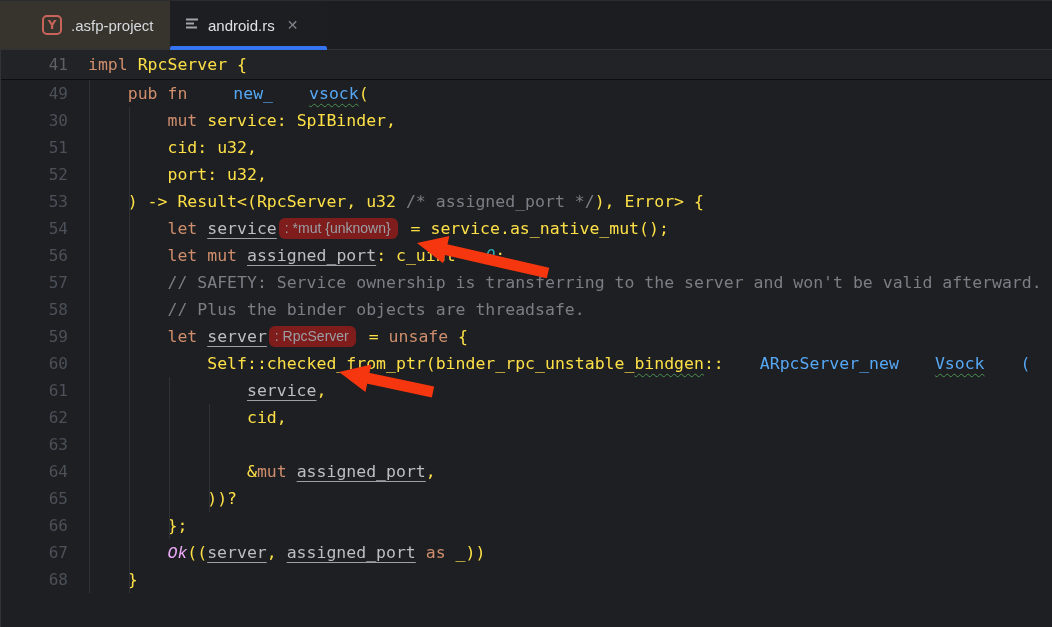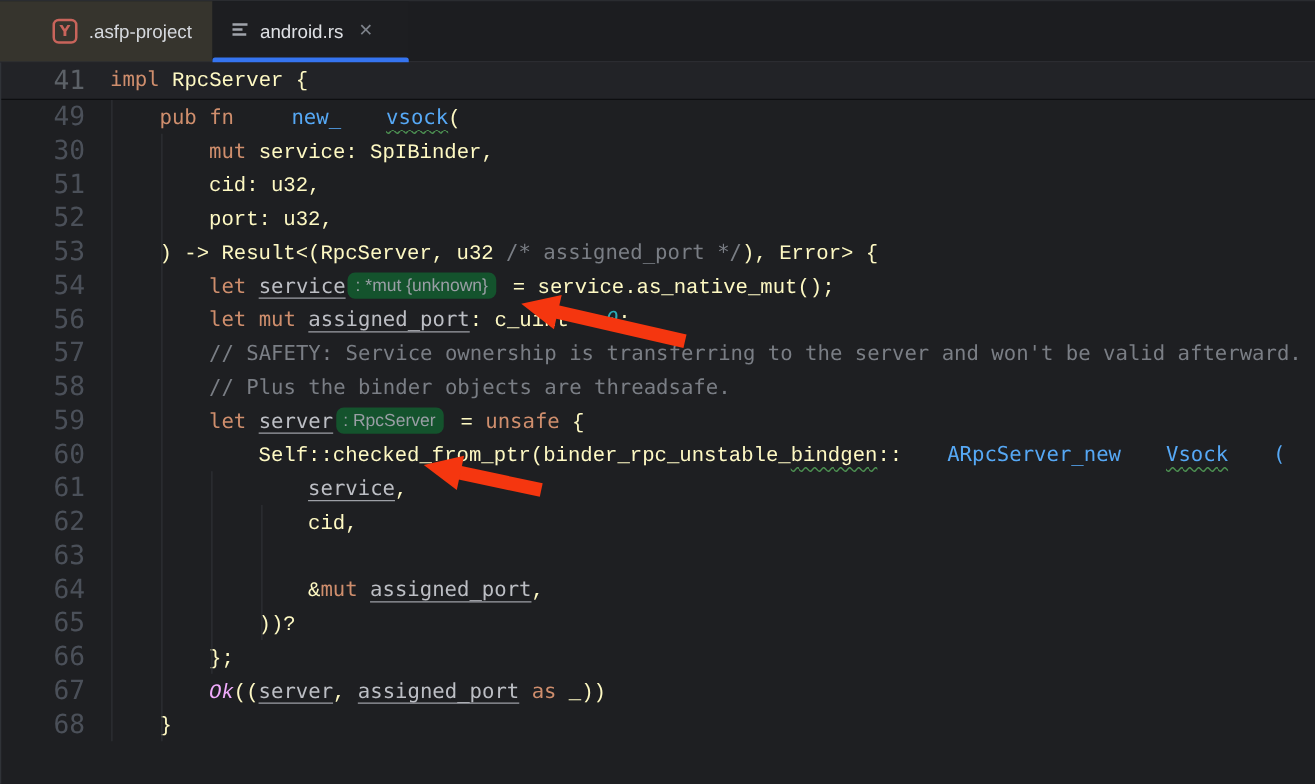--- a/index.html
+++ b/index.html
@@ -53,47 +53,47 @@
     display:flex; align-items:center; z-index:3;
   }
   .sticky .gutter { color:#5C6167; }
 
   
   .editor { position:absolute; top:80px; left:0; right:0; bottom:0; z-index:1; }
   .edge-line { position:absolute; left:0; top:50px; bottom:0; width:1px; background:#303338; z-index:4; }
   .row { height:27px; display:flex; white-space:pre; }
   .gutter {
     width:68px; flex:none; text-align:right;
-    color:#4B5059; font-size:21px; line-height:27px;
+    color:#4B5059; font-size:16px; line-height:27px;
     user-select:none; cursor:pointer;
   }
   .codecell { margin-left:20px; font-size:16.5px; line-height:27px; color:#BCBEC4; }
   .sticky .codecell { line-height:30px; }
 
-  .seg-p { color:#fef9c3;font-family:Liberation Mono, monospace; }
+  .seg-p { color:#fde047; }
   .seg-k { color:#CF8E6D; }
   .seg-c { color:#7A7E85; }
   .seg-f { color:#56A8F5;margin-left:36px; }
   .seg-n { color:#2AACB8; font-style:italic; }
   .seg-e { color:#f0abfc; font-style:italic;font-family:Liberation Mono, monospace; }
   .seg-v {
     color:#BCBEC4;
     text-decoration:underline; text-decoration-thickness:1px;
     text-underline-offset:4px; text-decoration-color:#9DA0A6;
   }
   .wavy {
     text-decoration-line:underline;
     text-decoration-style:wavy;
     text-decoration-color:#4C9151;
     text-decoration-thickness:1px;
     text-underline-offset:4px;
   }
   .inlay {
     display:inline-block;
-    background:#14532d; color:#9A9EA5;
+    background:#7f1d1d; color:#9A9EA5;
     border-radius:6px; padding:1px 7px 2px 6px;
     margin:0 3px 0 2px;
     font:14px "Liberation Sans", sans-serif;
     line-height:18px; vertical-align:1px;
   }
   .guide { position:absolute; width:1px; background:#2E3135; z-index:0; }
 
   
   #arrows { position:absolute; inset:0; z-index:10; pointer-events:none; }
 </style>

